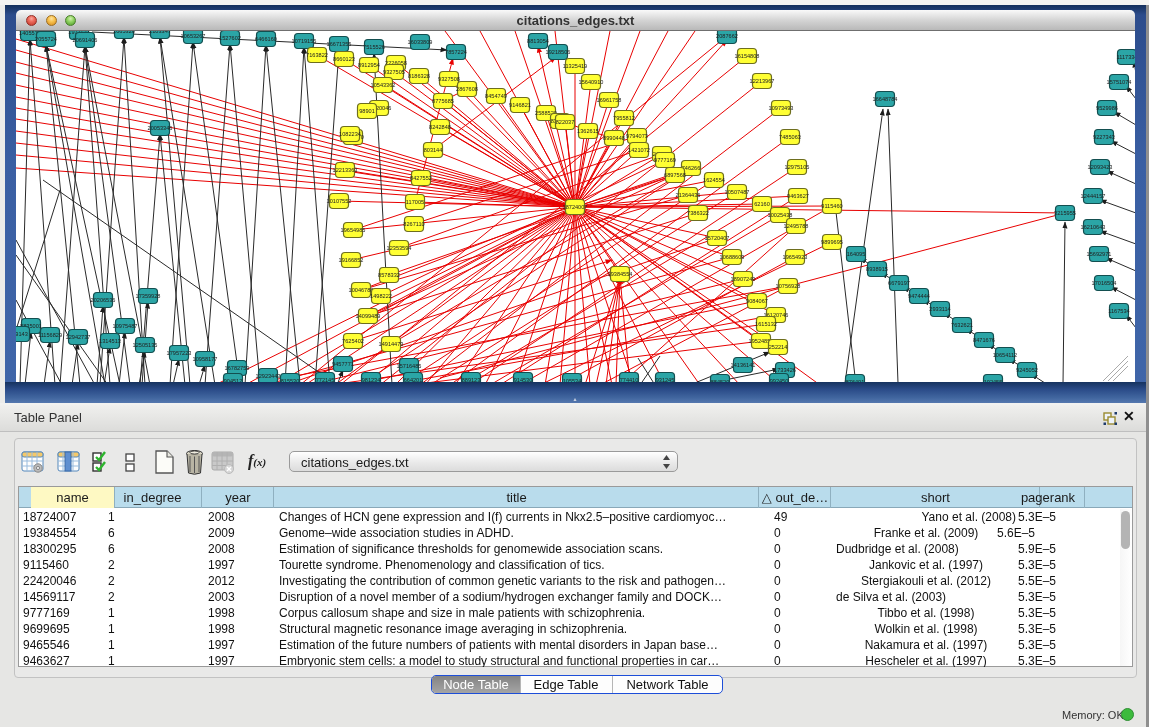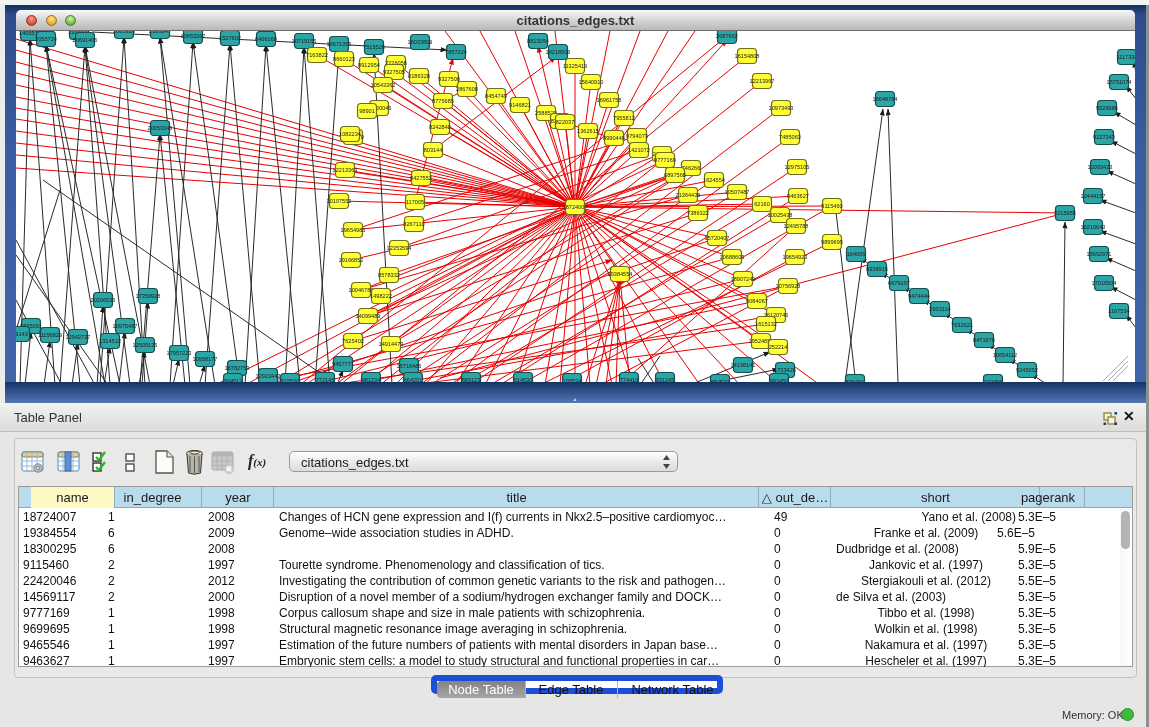--- a/index.html
+++ b/index.html
@@ -918,20 +918,21 @@
         <span style="left:189px">2009</span>
 <span style="left:260px;width:478px">Genome–wide association studies in ADHD.</span>
         <span style="left:755px">0</span>
 <span style="left:817px;width:180px;text-align:center">Franke et al. (2009)</span>
         <span style="left:978px">5.6E–5</span>
       </div>
       <div class="trow" style="top:32px">
 <span style="left:4px">18300295</span>
         <span style="left:89px">6</span>
         <span style="left:189px">2008</span>
+<span style="left:260px;width:478px">Estimation of significance thresholds for genomewide association scans.</span>
         <span style="left:755px">0</span>
 <span style="left:817px;width:180px;">Dudbridge et al. (2008)</span>
         <span style="left:999px">5.9E–5</span>
       </div>
       <div class="trow" style="top:48px">
 <span style="left:4px">9115460</span>
         <span style="left:89px">2</span>
         <span style="left:189px">1997</span>
 <span style="left:260px;width:478px">Tourette syndrome. Phenomenology and classification of tics.</span>
         <span style="left:755px">0</span>
@@ -943,21 +944,21 @@
         <span style="left:89px">2</span>
         <span style="left:189px">2012</span>
 <span style="left:260px;width:478px">Investigating the contribution of common genetic variants to the risk and pathogen…</span>
         <span style="left:755px">0</span>
 <span style="left:817px;width:180px;text-align:center">Stergiakouli et al. (2012)</span>
         <span style="left:999px">5.5E–5</span>
       </div>
       <div class="trow" style="top:80px">
 <span style="left:4px">14569117</span>
         <span style="left:89px">2</span>
-        <span style="left:189px">2000</span>
+        <span style="left:189px">2003</span>
 <span style="left:260px;width:478px">Disruption of a novel member of a sodium/hydrogen exchanger family and DOCK…</span>
         <span style="left:755px">0</span>
 <span style="left:817px;width:180px;text-align:left">de Silva et al. (2003)</span>
         <span style="left:999px">5.3E–5</span>
       </div>
       <div class="trow" style="top:96px">
 <span style="left:4px">9777169</span>
         <span style="left:89px">1</span>
         <span style="left:189px">1998</span>
 <span style="left:260px;width:478px">Corpus callosum shape and size in male patients with schizophrenia.</span>
@@ -991,21 +992,21 @@
         <span style="left:755px">0</span>
 <span style="left:817px;width:180px;text-align:center">Hescheler et al. (1997)</span>
         <span style="left:999px">5.3E–5</span>
       </div>
     </div>
  <div class="abs" style="left:1101px;top:22px;width:12px;height:157px;background:linear-gradient(90deg,#f6f6f6,#fff)">
   <div style="position:absolute;left:1px;top:2px;width:9px;height:38px;background:#b4b4b4;border-radius:5px"></div>
  </div>
 </div>
 
-<div class="abs" style="left:431px;top:675px;width:292px;height:19px;border:6px solid #1d4ed8;border-radius:5px;background:#fdfdfd;font-size:13px">
+<div class="abs" style="left:431px;top:675px;width:292px;height:19px;border:1px solid #1d4ed8;border-radius:5px;background:#fdfdfd;font-size:13px">
  <div class="abs" style="left:0;top:0;width:88px;height:17px;background:linear-gradient(180deg,#838383,#a5a5a5);border-radius:4px 0 0 4px;color:#fff;text-align:center;line-height:17px">Node Table</div>
  <div class="abs" style="left:88px;top:0;width:91px;height:17px;border-left:1px solid #b5b5b5;color:#111;text-align:center;line-height:17px">Edge Table</div>
  <div class="abs" style="left:180px;top:0;width:110px;height:17px;border-left:1px solid #b5b5b5;color:#111;text-align:center;line-height:17px">Network Table</div>
 </div>
 
 <div class="abs" style="left:1062px;top:709px;font-size:11px;color:#333">Memory: OK</div>
 <div class="abs" style="left:1121px;top:708px;width:13px;height:13px;border-radius:50%;background:#3dbb3d;border:1px solid #2e8f33"></div>
 <style>
 .hc{position:absolute;top:0;height:21px;text-align:center;line-height:21px;border-right:1px solid #8fb0c0}
 .trow{position:absolute;left:0;width:1113px;height:16px;font-size:12px;color:#111}

